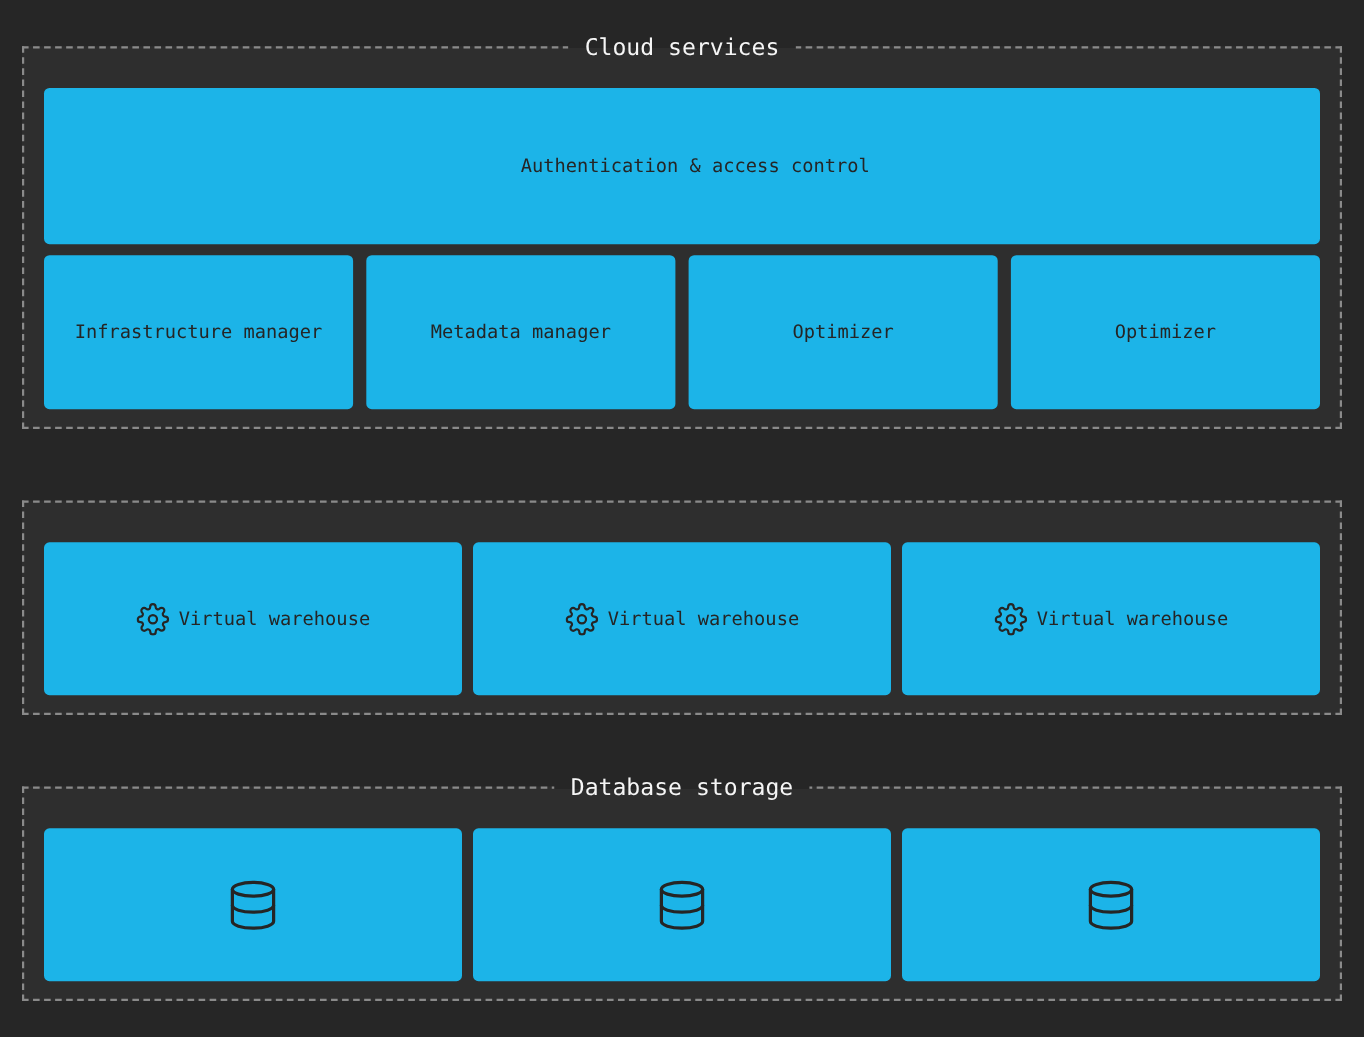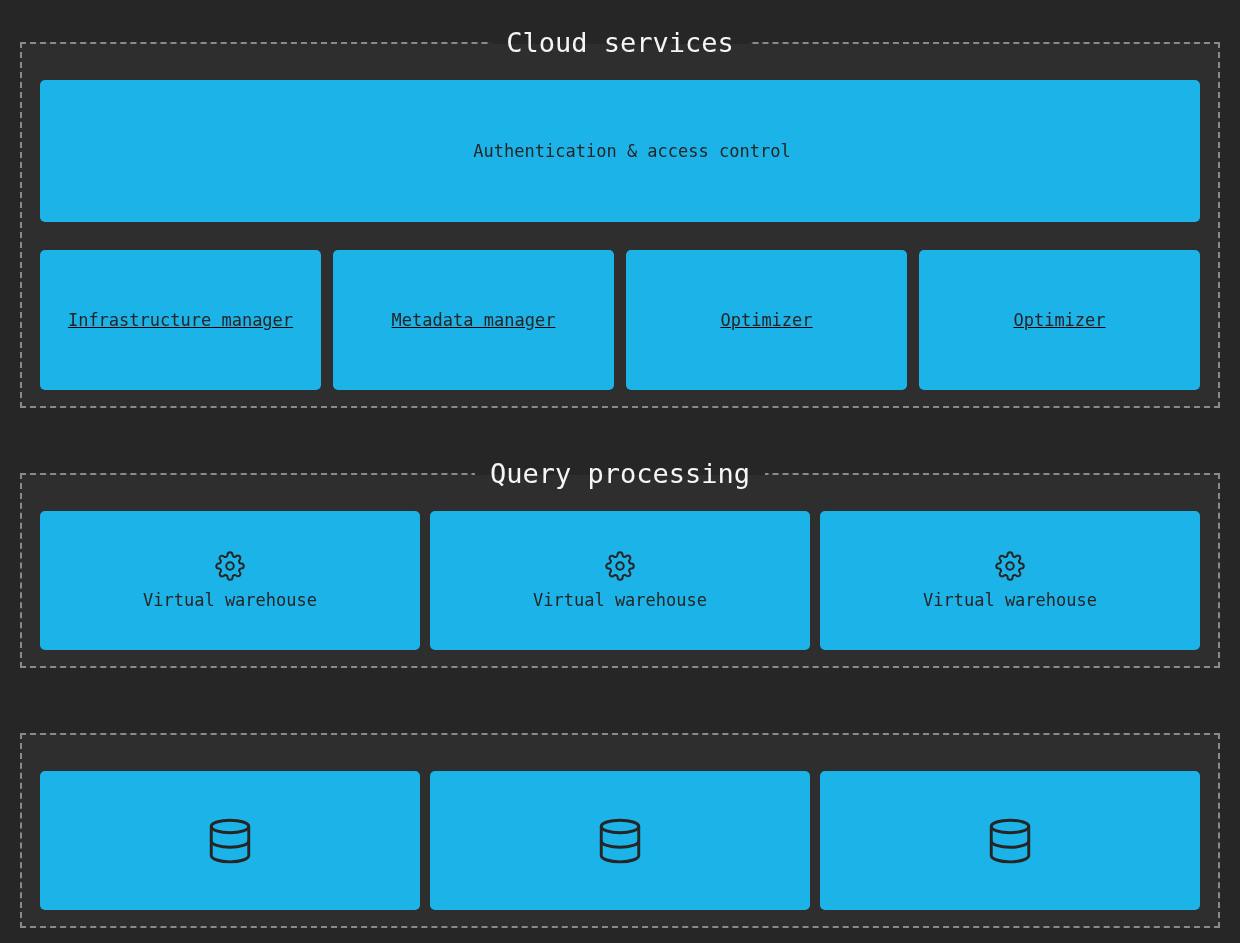--- a/index.html
+++ b/index.html
@@ -27,46 +27,46 @@
     background: var(--section-bg);
     padding: 36px 18px 16px 18px;
   }
   .group:first-child { margin-top: 42px; }
   .legend {
     position: absolute;
     top: -21px;
     left: 50%;
     transform: translateX(-50%);
     padding: 0 15px;
-    font-size: 27px;
+    font-size: 21px;
     line-height: 40px;
     font-weight: 500;
     color: var(--title-text);
     background: linear-gradient(to bottom, var(--page-bg) 0 21px, var(--section-bg) 21px 100%);
     white-space: nowrap;
     z-index: 2;
   }
   .box {
     background: var(--box-bg);
     border-radius: 5px;
     color: var(--box-text);
     font-size: 17px;
     font-weight: 500;
     display: flex;
     align-items: center;
     justify-content: center;
     text-align: center;
   }
-  .wide { height: 142px; margin-bottom: 28px; padding-left: 24px; }
+  .wide { height: 142px; margin-bottom: 10px; padding-left: 24px; }
   .row { display: flex; }
-  .row-4 { gap: 12px; text-decoration: underline; }
+  .row-4 { gap: 12px; }
   .row-3 { gap: 10px; }
   .row-4 .box { flex: 1; height: 140px; }
   .row-3 .box { flex: 1; height: 139px; }
-  .stacked { flex-direction: column; gap: 9px; }
+  .stacked { flex-direction: row; gap: 9px; }
   .icon { display: block; color: var(--box-text); }
 </style>
 </head>
 <body>
 
 <div class="page">
 
   <section class="group">
     <span class="legend">Cloud services</span>
     <div class="box wide">
@@ -82,21 +82,20 @@
       <div class="box">
         <span>Optimizer</span>
       </div>
       <div class="box">
         <span>Optimizer</span>
       </div>
     </div>
   </section>
 
   <section class="group">
-    <span class="legend">Query processing</span>
     <div class="row row-3">
 
       <div class="box stacked">
         <svg class="icon" width="30" height="30" viewBox="0 0 24 24" fill="none" stroke="currentColor" stroke-width="1.6" stroke-linecap="round" stroke-linejoin="round">
           <circle cx="12" cy="12" r="3"></circle>
           <path d="M19.4 15a1.65 1.65 0 0 0 .33 1.82l.06.06a2 2 0 0 1 0 2.83 2 2 0 0 1-2.83 0l-.06-.06a1.65 1.65 0 0 0-1.82-.33 1.65 1.65 0 0 0-1 1.51V21a2 2 0 0 1-2 2 2 2 0 0 1-2-2v-.09A1.65 1.65 0 0 0 9 19.4a1.65 1.65 0 0 0-1.82.33l-.06.06a2 2 0 0 1-2.83 0 2 2 0 0 1 0-2.83l.06-.06a1.65 1.65 0 0 0 .33-1.82 1.65 1.65 0 0 0-1.51-1H3a2 2 0 0 1-2-2 2 2 0 0 1 2-2h.09A1.65 1.65 0 0 0 4.6 9a1.65 1.65 0 0 0-.33-1.82l-.06-.06a2 2 0 0 1 0-2.83 2 2 0 0 1 2.83 0l.06.06a1.65 1.65 0 0 0 1.82.33H9a1.65 1.65 0 0 0 1-1.51V3a2 2 0 0 1 2-2 2 2 0 0 1 2 2v.09a1.65 1.65 0 0 0 1 1.51 1.65 1.65 0 0 0 1.82-.33l.06-.06a2 2 0 0 1 2.83 0 2 2 0 0 1 0 2.83l-.06.06a1.65 1.65 0 0 0-.33 1.82V9a1.65 1.65 0 0 0 1.51 1H21a2 2 0 0 1 2 2 2 2 0 0 1-2 2h-.09a1.65 1.65 0 0 0-1.51 1z"></path>
         </svg>
         <span>Virtual warehouse</span>
       </div>
 
@@ -113,20 +112,21 @@
           <circle cx="12" cy="12" r="3"></circle>
           <path d="M19.4 15a1.65 1.65 0 0 0 .33 1.82l.06.06a2 2 0 0 1 0 2.83 2 2 0 0 1-2.83 0l-.06-.06a1.65 1.65 0 0 0-1.82-.33 1.65 1.65 0 0 0-1 1.51V21a2 2 0 0 1-2 2 2 2 0 0 1-2-2v-.09A1.65 1.65 0 0 0 9 19.4a1.65 1.65 0 0 0-1.82.33l-.06.06a2 2 0 0 1-2.83 0 2 2 0 0 1 0-2.83l.06-.06a1.65 1.65 0 0 0 .33-1.82 1.65 1.65 0 0 0-1.51-1H3a2 2 0 0 1-2-2 2 2 0 0 1 2-2h.09A1.65 1.65 0 0 0 4.6 9a1.65 1.65 0 0 0-.33-1.82l-.06-.06a2 2 0 0 1 0-2.83 2 2 0 0 1 2.83 0l.06.06a1.65 1.65 0 0 0 1.82.33H9a1.65 1.65 0 0 0 1-1.51V3a2 2 0 0 1 2-2 2 2 0 0 1 2 2v.09a1.65 1.65 0 0 0 1 1.51 1.65 1.65 0 0 0 1.82-.33l.06-.06a2 2 0 0 1 2.83 0 2 2 0 0 1 0 2.83l-.06.06a1.65 1.65 0 0 0-.33 1.82V9a1.65 1.65 0 0 0 1.51 1H21a2 2 0 0 1 2 2 2 2 0 0 1-2 2h-.09a1.65 1.65 0 0 0-1.51 1z"></path>
         </svg>
         <span>Virtual warehouse</span>
       </div>
 
     </div>
   </section>
 
   <section class="group">
+    <span class="legend">Database storage</span>
     <div class="row row-3">
 
       <div class="box">
         <svg class="icon" width="50" height="52" viewBox="0 0 24 24" fill="none" stroke="currentColor" stroke-width="1.4" stroke-linecap="round" stroke-linejoin="round">
           <ellipse cx="12" cy="5" rx="9" ry="3"></ellipse>
           <path d="M21 12c0 1.66-4 3-9 3s-9-1.34-9-3"></path>
           <path d="M3 5v14c0 1.66 4 3 9 3s9-1.34 9-3V5"></path>
         </svg>
       </div>
 

